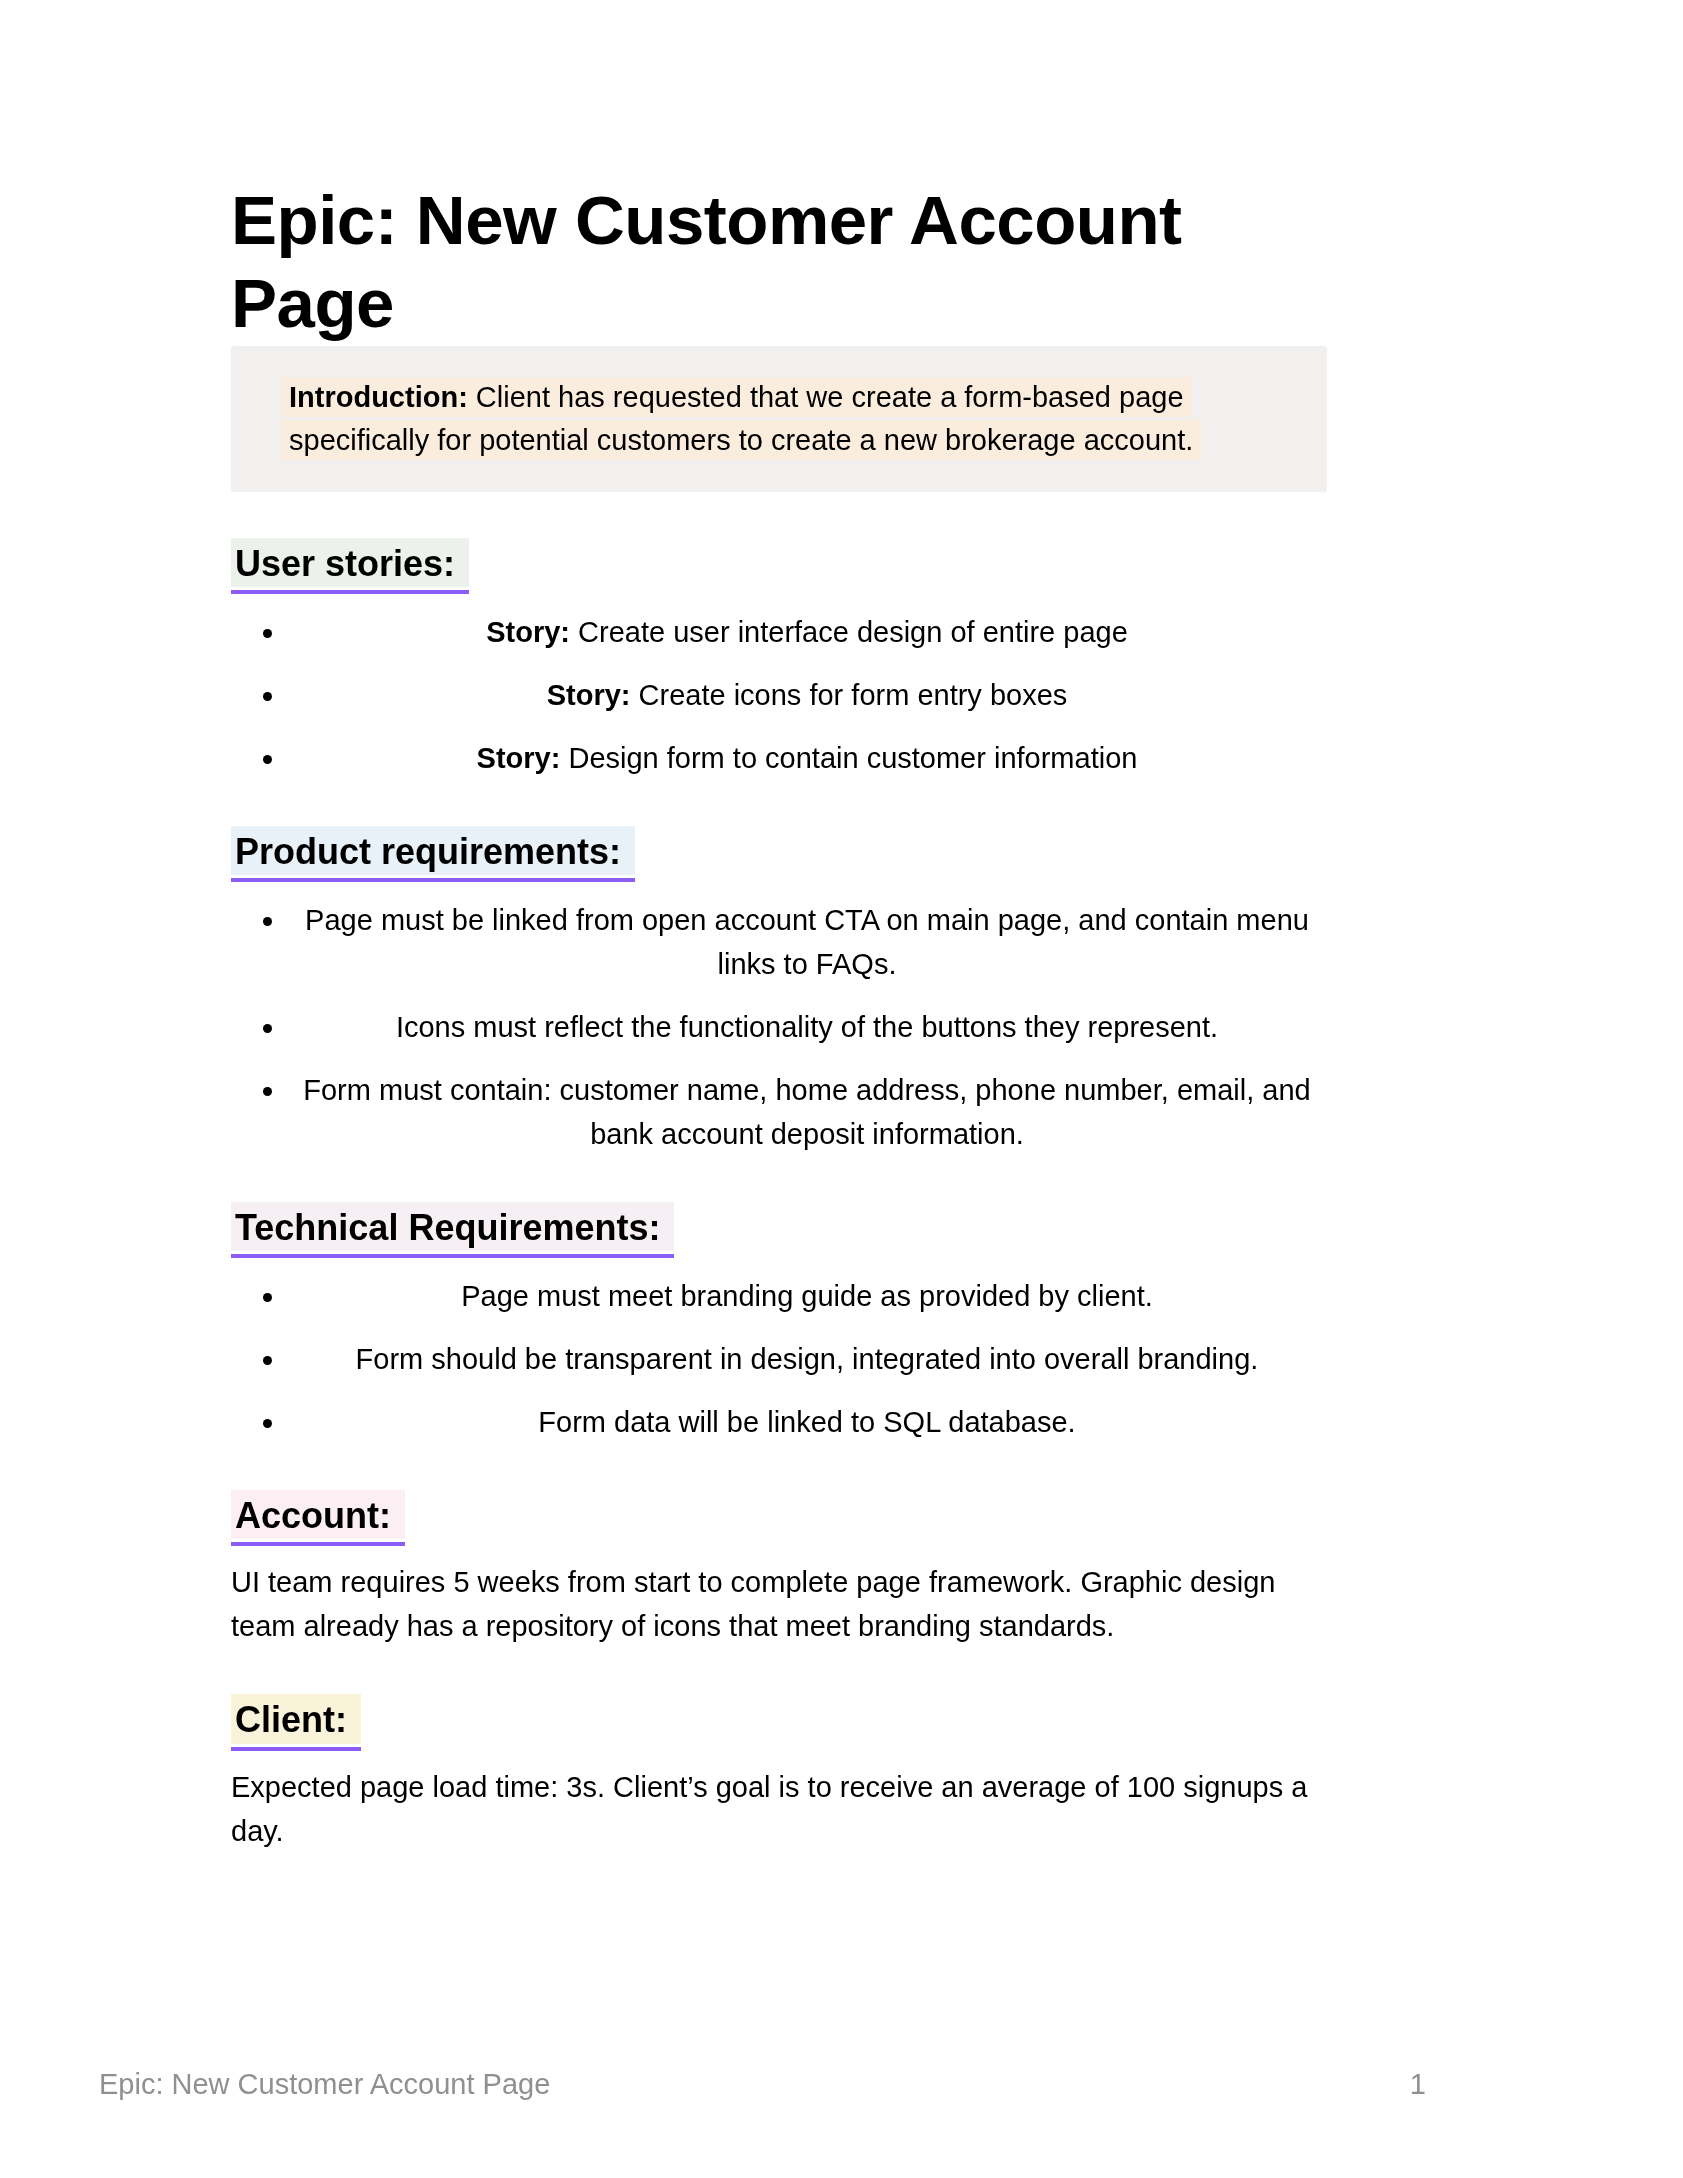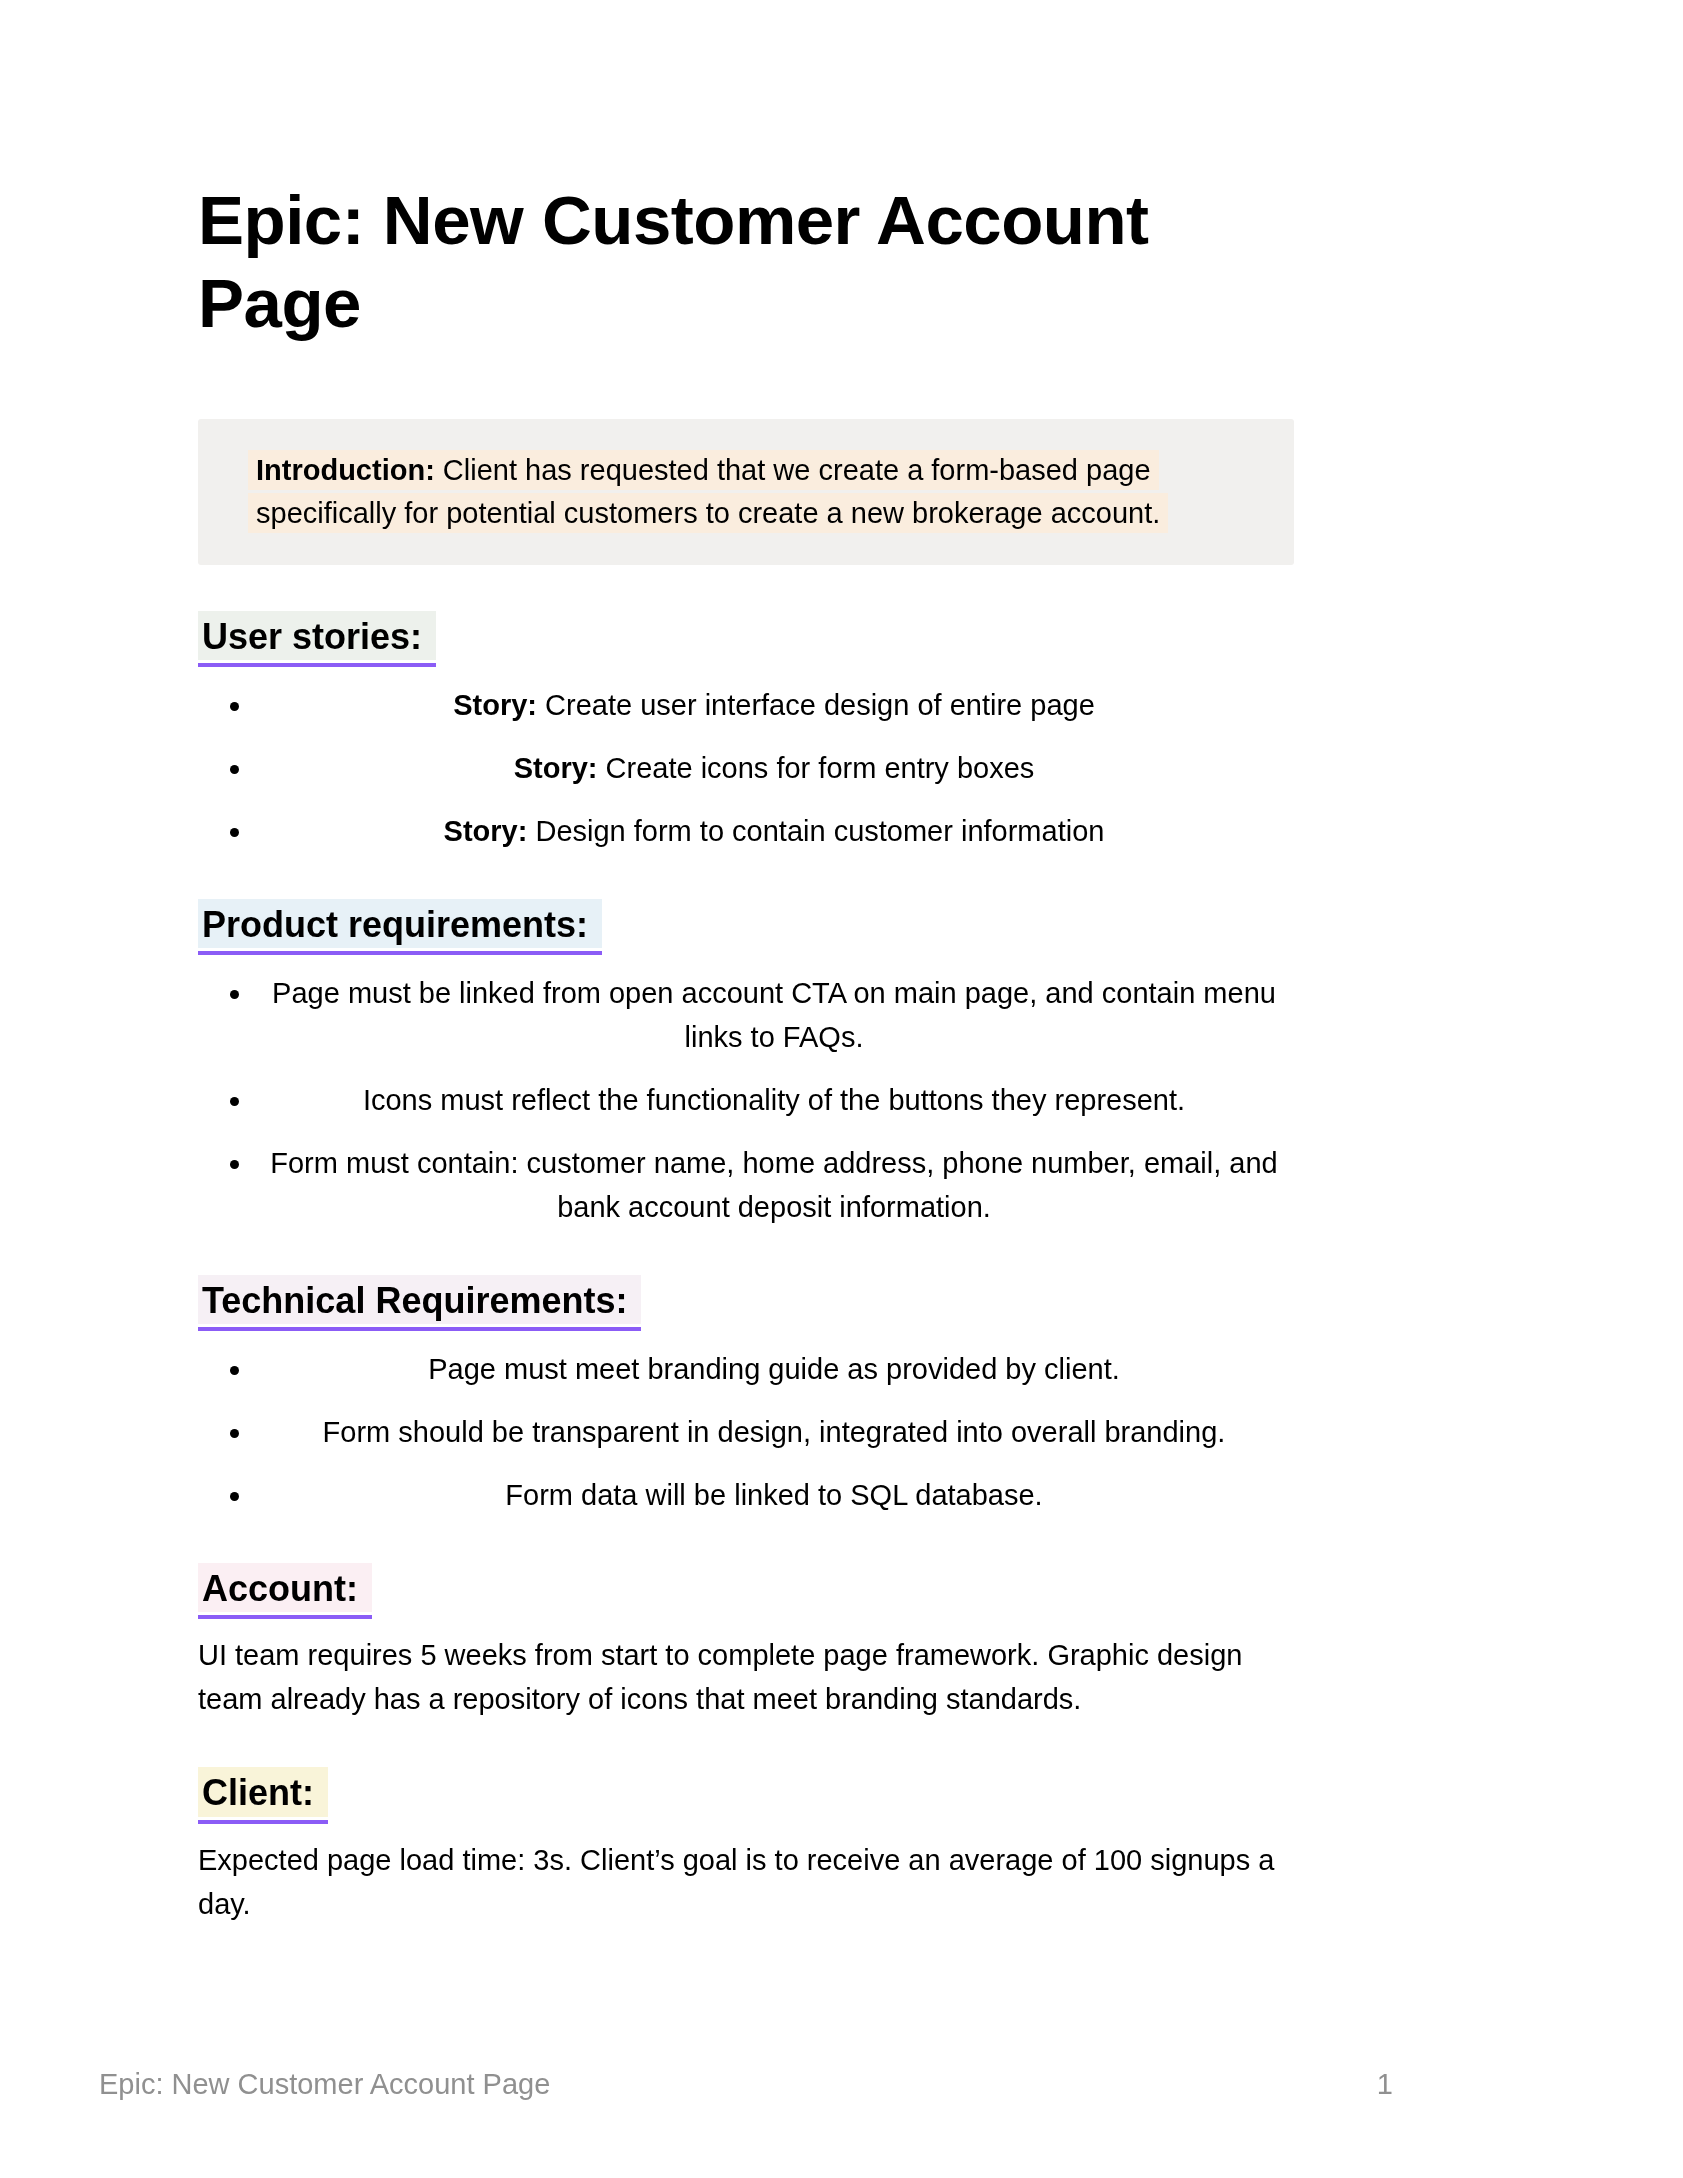--- a/index.html
+++ b/index.html
@@ -4,33 +4,33 @@
 <style>
   html, body { margin: 0; padding: 0; background: #ffffff; }
   .page {
     position: relative;
     width: 1492px;
     height: 2178px;
     background: #ffffff;
     font-family: "Liberation Sans", sans-serif;
     color: #000000;
     overflow: hidden;
+    padding-left: 33px;
   }
   .content { padding: 0 198px; }
 
   .doc-title {
     margin: 180px 0 0 0;
     font-size: 69px;
     line-height: 1.2;
     font-weight: 700;
     letter-spacing: -0.5px;
   }
 
   .intro-box {
-    margin-top: 73px;
     padding: 30px 50px;
     border-radius: 3px;
   }
   .intro-par {
     margin: 0;
     font-size: 29px;
     line-height: 43px;
   }
   .intro-hl {
     padding: 4px 8px;

